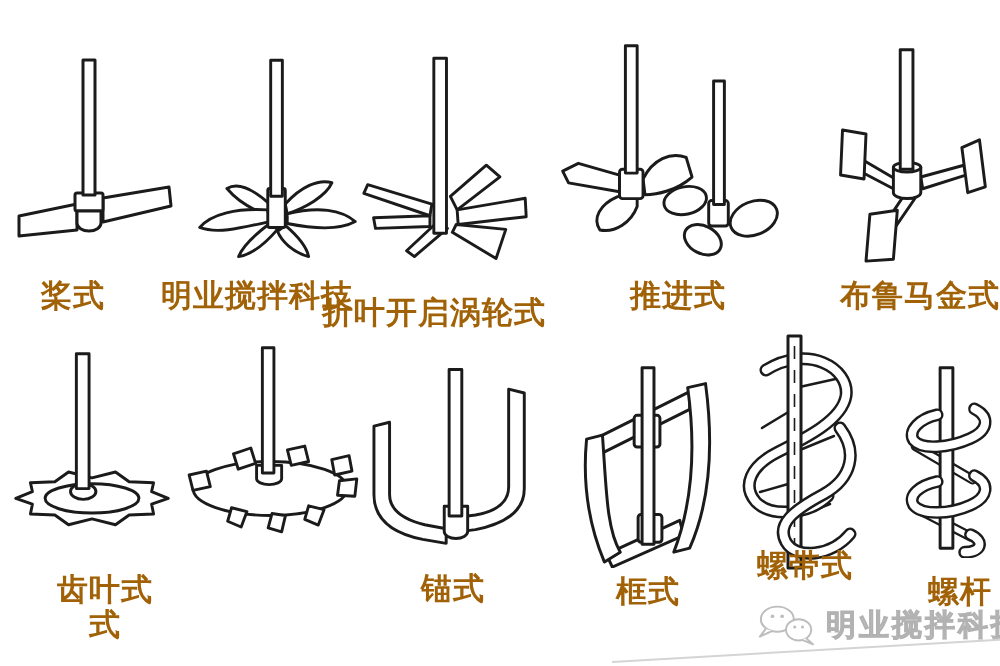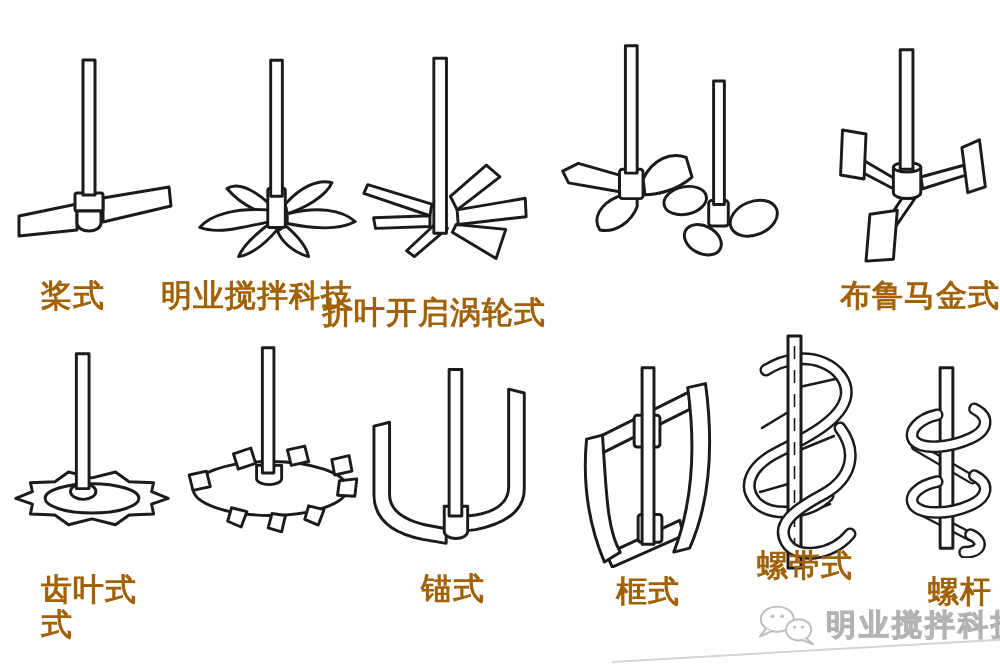--- a/index.html
+++ b/index.html
@@ -105,20 +105,21 @@
         <path d="M72,128 h28 v26 a14,6 0 0 1 -28,0 z"></path>
         <ellipse cx="86" cy="128" rx="14" ry="5"></ellipse>
         <rect x="79" y="8" width="13" height="122"></rect>
       </g>
     </svg>
   </div>
 
   <div class="lbl" style="left:23px;top:281px;width:100px;">桨式</div>
   <div class="lbl" style="left:157px;top:281px;width:200px;">明业搅拌科技</div>
   <div class="lbl" style="left:322px;top:298px;width:200px;">折叶开启涡轮式</div>
+  <div class="lbl" style="left:608px;top:281px;width:140px;">推进式</div>
   <div class="lbl" style="left:840px;top:281px;width:160px;">布鲁马金式</div>
 
   <div class="fig" style="left:12px;top:342px;width:160px;height:215px;">
     <svg viewBox="0 0 160 220">
       <g class="ink">
         <polygon points="158,160 141,166 143,176 118,177 104,187 80,181 56,187 42,177 17,176 19,166 2,160 19,153 17,144 42,143 56,133 80,139 104,133 118,143 143,144 141,153"></polygon>
         <ellipse cx="80" cy="160" rx="48" ry="15"></ellipse>
         <ellipse cx="71" cy="153" rx="13" ry="8"></ellipse>
         <rect x="64" y="12" width="13" height="138"></rect>
       </g>
@@ -199,21 +200,21 @@
         </g>
       <path class="band-b" d="M84,50 C100,58 98,72 80,80 C58,90 30,92 22,82 C16,72 28,60 46,56"></path>
       <path class="band-w" d="M84,50 C100,58 98,72 80,80 C58,90 30,92 22,82 C16,72 28,60 46,56"></path>
       <path class="band-b" d="M84,118 C100,126 98,140 80,148 C58,158 30,158 22,148 C16,138 28,128 46,124"></path>
       <path class="band-w" d="M84,118 C100,126 98,140 80,148 C58,158 30,158 22,148 C16,138 28,128 46,124"></path>
       <path class="band-b" d="M80,178 C94,184 92,196 74,196"></path>
       <path class="band-w" d="M80,178 C94,184 92,196 74,196"></path>
     </svg>
   </div>
 
-  <div class="lbl left" style="left:41px;top:572px;width:140px;">
+  <div class="lbl left" style="left:35px;top:572px;width:140px;text-align:center;">
     <span>齿叶式</span><br>
     <span>式</span>
   </div>
   <div class="lbl" style="left:393px;top:574px;width:120px;">锚式</div>
   <div class="lbl" style="left:588px;top:577px;width:120px;">框式</div>
   <div class="lbl" style="left:735px;top:551px;width:140px;">螺带式</div>
   <div class="lbl" style="left:910px;top:577px;width:100px;">螺杆</div>
 
   <div class="wm" style="left:756px;top:602px;">
     <svg width="62" height="46" viewBox="0 0 64 46">

